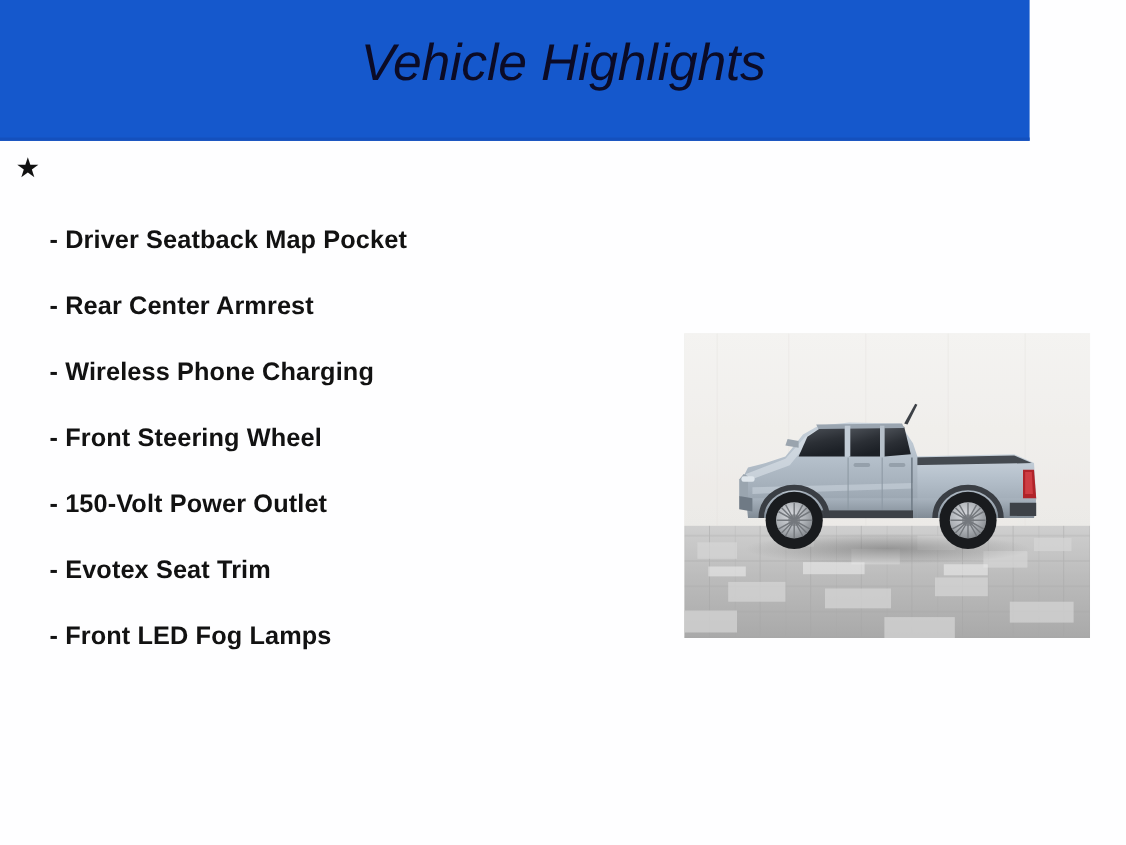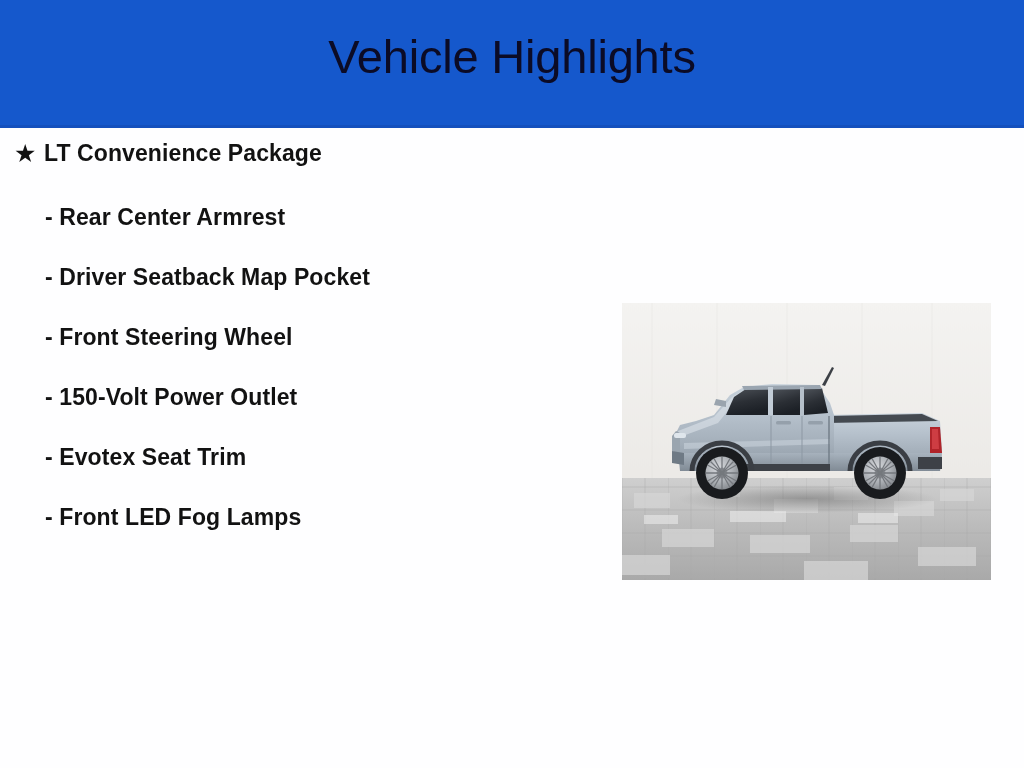--- a/index.html
+++ b/index.html
@@ -13,25 +13,26 @@
     font-family: "Liberation Sans", sans-serif;
     overflow: hidden;
     position: relative;
   }
 
   
   #header-band {
     position: absolute;
     left: 0;
     top: 0;
-    width: 1024px;
+    width: 936px;
     height: 128px;
     background: #1558cc;
     border-bottom: 3px solid #1450bd;
     box-sizing: border-box;
+    font-style: italic;
   }
   #slide-title {
     position: absolute;
     left: 0;
     top: 33px;
     width: 1024px;
     text-align: center;
     font-size: 47px;
     font-weight: 400;
     letter-spacing: -0.2px;
@@ -105,28 +106,30 @@
 <body>
 
 <div id="header-band">
   <div id="slide-title">Vehicle Highlights</div>
 </div>
 
 <div id="highlights-list">
 
   <div class="headline-row">
     <span class="star-bullet">★</span>
-    <span class="headline-text">LT Convenience Package</span>
-  </div>
-
+  </div>
+
+  <div class="sub-row">
+    <span class="sub-text">- Driver Seatback Map Pocket</span>
+  </div>
   <div class="sub-row">
     <span class="sub-text">- Rear Center Armrest</span>
   </div>
   <div class="sub-row">
-    <span class="sub-text">- Driver Seatback Map Pocket</span>
+    <span class="sub-text">- Wireless Phone Charging</span>
   </div>
   <div class="sub-row">
     <span class="sub-text">- Front Steering Wheel</span>
   </div>
   <div class="sub-row">
     <span class="sub-text">- 150-Volt Power Outlet</span>
   </div>
   <div class="sub-row">
     <span class="sub-text">- Evotex Seat Trim</span>
   </div>

